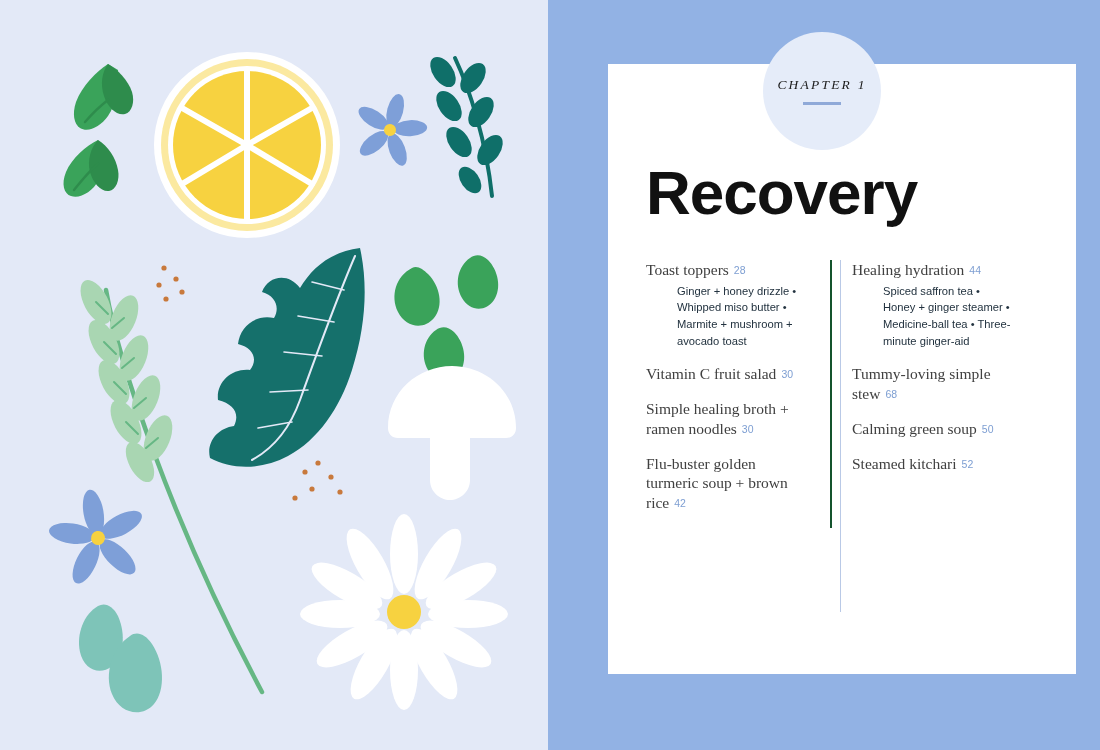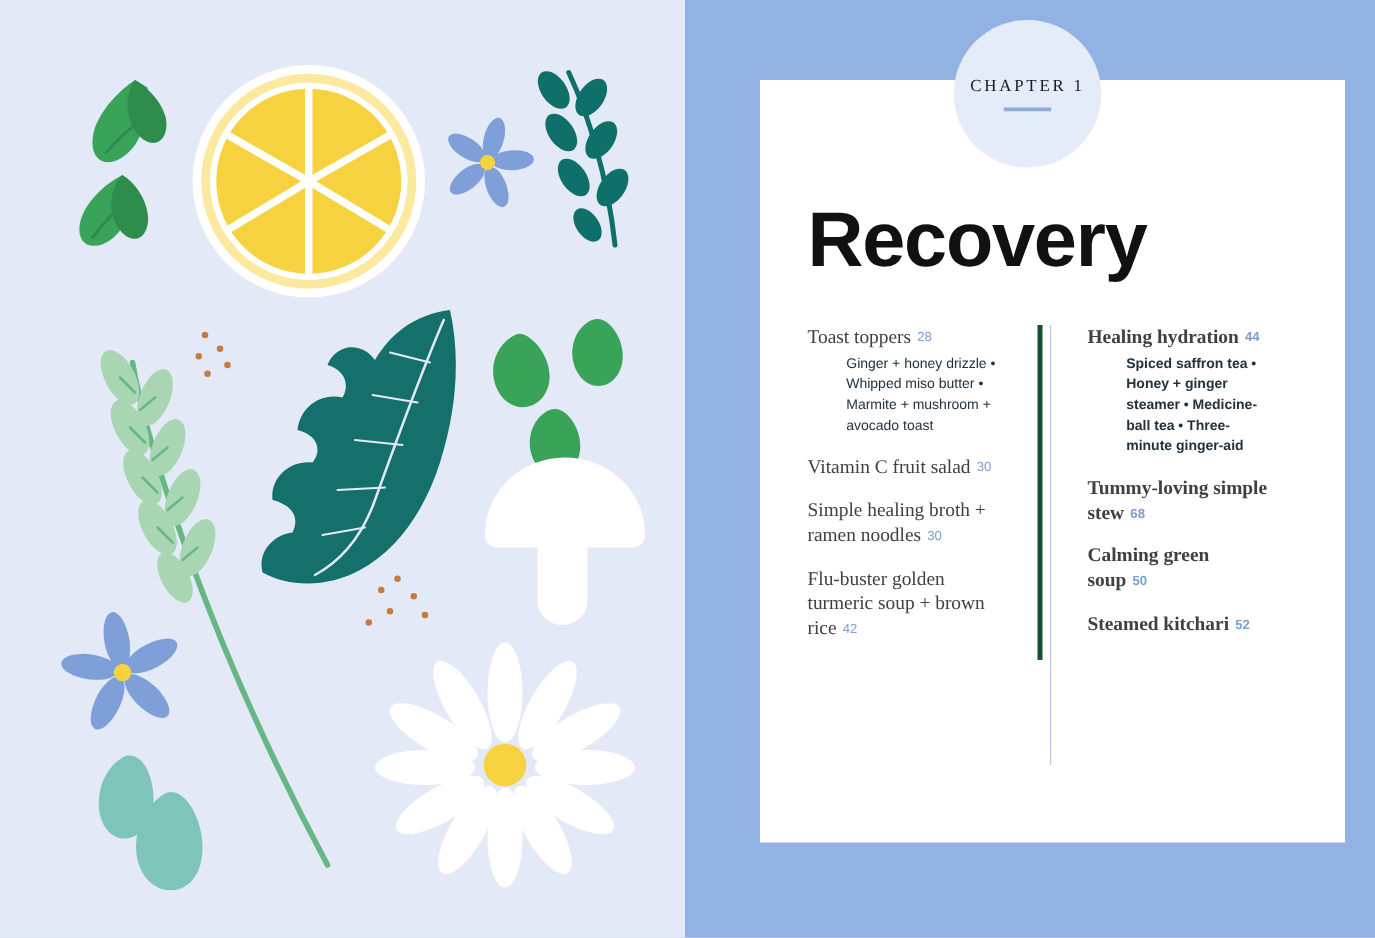--- a/index.html
+++ b/index.html
@@ -46,29 +46,30 @@
     position: absolute;
     left: 60px;
     top: 64px;
     width: 468px;
     height: 610px;
     background: #ffffff;
   }
   .chapter-badge {
     position: absolute;
     left: 215px;
-    top: 16px;
+    top: 32px;
     width: 118px;
     height: 118px;
     border-radius: 50%;
     background: #e5ecf9;
     display: flex;
     flex-direction: column;
     align-items: center;
     justify-content: center;
+    font-style: italic;
   }
   .chapter-badge .chapter-label {
     font-family: "Liberation Serif", serif;
     font-size: 13.5px;
     letter-spacing: 2.2px;
     color: #1b1b1b;
     text-transform: uppercase;
     font-variant: small-caps;
     margin-bottom: 9px;
   }
@@ -99,24 +100,23 @@
   .toc-col {
     position: relative;
   }
   .toc-col.left {
     width: 184px;
     padding-right: 18px;
     box-sizing: border-box;
   }
   .toc-col.right {
     width: 184px;
-    padding-left: 36px;
+    padding-left: 20px;
     box-sizing: border-box;
-    border-left: 4px solid #14532d;
-    font-weight: bold;
+    border-left: 2px solid #14532d;
   }
   .entry {
     margin-bottom: 15px;
   }
   .entry-title {
     font-family: "Liberation Serif", serif;
     font-size: 15.5px;
     color: #404040;
     line-height: 1.28;
     display: inline;

